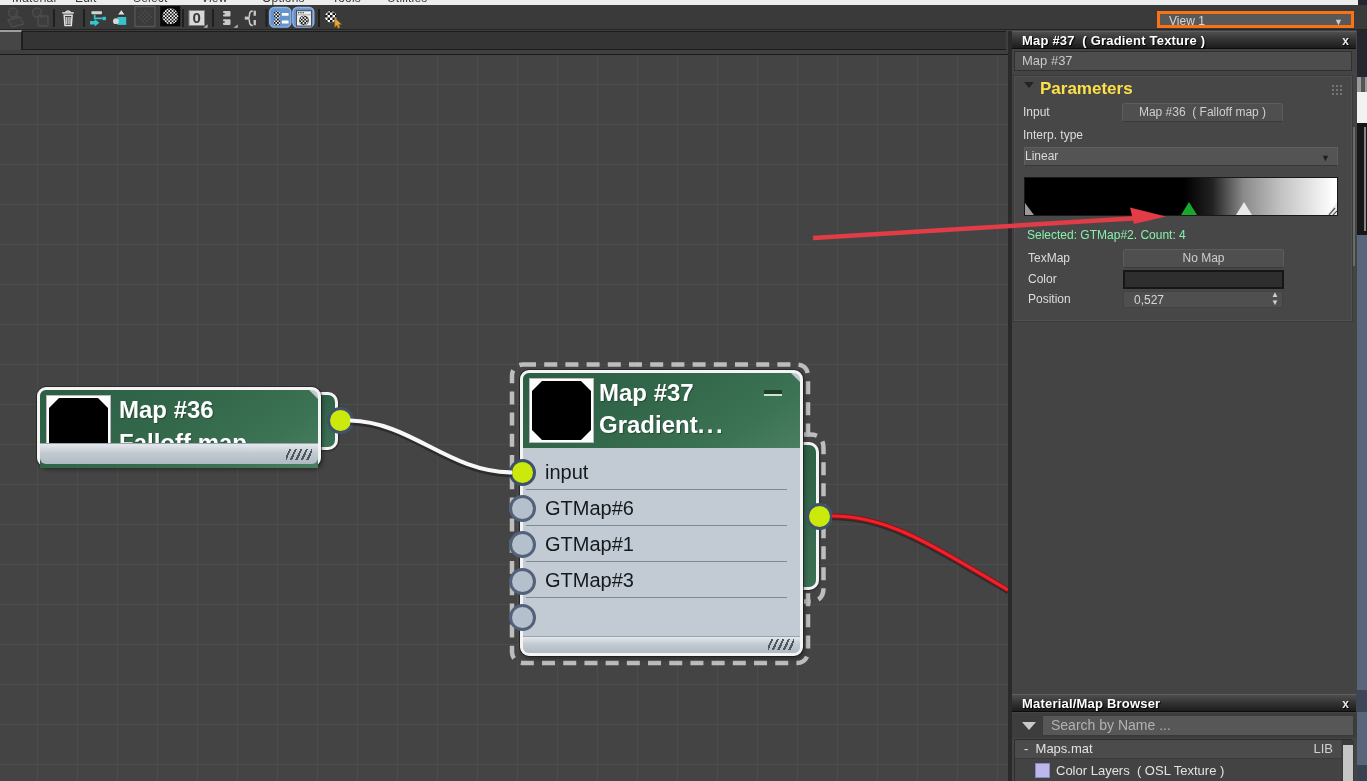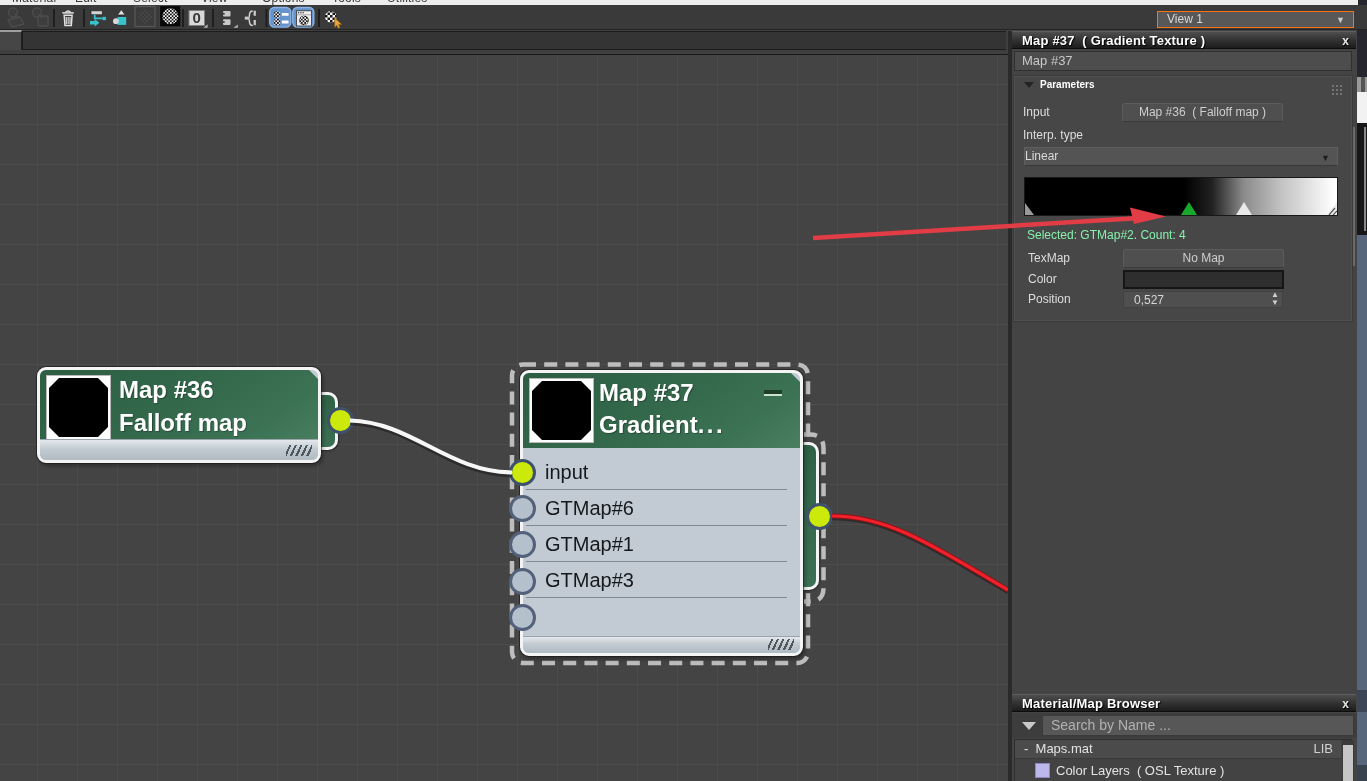--- a/index.html
+++ b/index.html
@@ -164,21 +164,21 @@
 <div class="abs" id="nodeview">
 
   <svg class="abs" style="left:0;top:0;z-index:1" width="1008" height="727" viewBox="0 54 1008 727">
     <path d="M 804 433.5 H 810 Q 823.5 433.5 823.5 447 V 587 Q 823.5 600.5 810 600.5 H 804" fill="none" stroke="#bdbdbd" stroke-width="4.5" stroke-dasharray="13 8"></path>
     <rect x="512" y="363.5" width="296" height="298.5" rx="11" fill="none" stroke="#bdbdbd" stroke-width="4.5" stroke-dasharray="13 8.2"></rect>
   </svg>
 
   <div class="ntab" style="left:317px;top:337px;width:21px;height:58px;z-index:2"></div>
   <div class="ntab" style="left:794px;top:387px;width:25px;height:148px;z-index:2"></div>
 
-  <div class="node" style="left:37px;top:312px;width:284px;height:96px;z-index:3">
+  <div class="node" style="left:37px;top:332px;width:284px;height:80px;z-index:3">
     <div class="nhead">
           <div class="thumb">
             <i></i>
           </div>
       <div class="ntitle" style="top:6px">Map #36</div>
       <div class="ntitle" style="top:39px">Falloff map</div>
     </div>
     <div class="nfoot">
           <div class="grip"></div>
         </div>
@@ -218,21 +218,21 @@
     <path d="M 832 517 C 886 517 925 542 1008 591" fill="none" stroke="rgba(10,10,10,0.4)" stroke-width="4.6"></path>
     <path d="M 832 515 C 886 515 925 540 1008 589" fill="none" stroke="#8c1216" stroke-width="5"></path>
     <path d="M 832 515 C 886 515 925 540 1008 589" fill="none" stroke="#f1212b" stroke-width="3.2"></path>
   </svg>
 </div>
 <div class="abs" id="rpanel">
   <div class="ptitle" style="top:0">Map #37&nbsp; ( Gradient Texture )<span class="pclose">x</span></div>
   <div class="abs" style="left:2px;top:20px;width:338px;height:20px;background:#4d4d4d;border:1px solid #303030;color:#c9c9c9;font-size:13px;line-height:18px;padding-left:7px">Map #37</div>
   <div class="abs" style="left:1px;top:44px;width:340px;height:247px;background:#474747;border:1px solid #3a3a3a;box-shadow:inset 0 0 0 1px #505050">
     <div class="abs" style="left:10px;top:6px;width:0;height:0;border-left:5px solid transparent;border-right:5px solid transparent;border-top:6px solid #232323"></div>
-    <div class="abs" style="left:26px;top:3px;color:#ffffff;font-weight:bold;font-size:10px">Parameters</div>
+    <div class="abs" style="left:26px;top:3px;color:#fde047;font-weight:bold;font-size:17px">Parameters</div>
     <svg class="abs" style="right:9px;top:9px" width="11" height="11">
           <g fill="#757575">
             <rect x="0" y="0" width="2" height="2"></rect>
             <rect x="4" y="0" width="2" height="2"></rect>
             <rect x="8" y="0" width="2" height="2"></rect>
             <rect x="0" y="4" width="2" height="2"></rect>
             <rect x="4" y="4" width="2" height="2"></rect>
             <rect x="8" y="4" width="2" height="2"></rect>
             <rect x="0" y="8" width="2" height="2"></rect>
             <rect x="4" y="8" width="2" height="2"></rect>
@@ -289,21 +289,21 @@
   <div class="abs" style="left:0;top:77px;width:10px;height:15px;background:
     repeating-linear-gradient(to right,#9a9a9a 0 4px,#555 4px 8px)"></div>
   <div class="abs" style="left:0;top:92px;width:10px;height:31px;background:#f2f2f2"></div>
   <div class="abs" style="left:0;top:123px;width:10px;height:112px;background:#17171a">
     <div class="abs" style="left:7px;top:4px;width:2px;height:104px;background:#888"></div>
   </div>
   <div class="abs" style="left:0;top:690px;width:11px;height:22px;background:#3c4656"></div>
   <div class="abs" style="left:0;top:765px;width:11px;height:16px;background:#39424f"></div>
 </div>
 
-<div class="abs" style="left:1157px;top:11px;width:197px;height:17px;background:#585858;border:1px solid #f97316;z-index:26;color:#d8d8d8;font-size:12px;line-height:15px;padding-left:9px">View 1
+<div class="abs" style="left:1157px;top:11px;width:197px;height:17px;background:#585858;border:3px solid #f97316;z-index:26;color:#d8d8d8;font-size:12px;line-height:15px;padding-left:9px">View 1
   <span style="position:absolute;right:8px;top:1px;color:#c9c9c9;font-size:9px">▼</span>
 </div>
 
 <svg class="abs" style="left:0;top:0;z-index:40;pointer-events:none" width="1367" height="781">
   <line x1="813" y1="238" x2="1140" y2="218" stroke="#e23c46" stroke-width="4.5"></line>
   <polygon points="1166,216.5 1130,207.5 1134,224" fill="#e23c46"></polygon>
 </svg>
 </div>
 
 </body></html>

